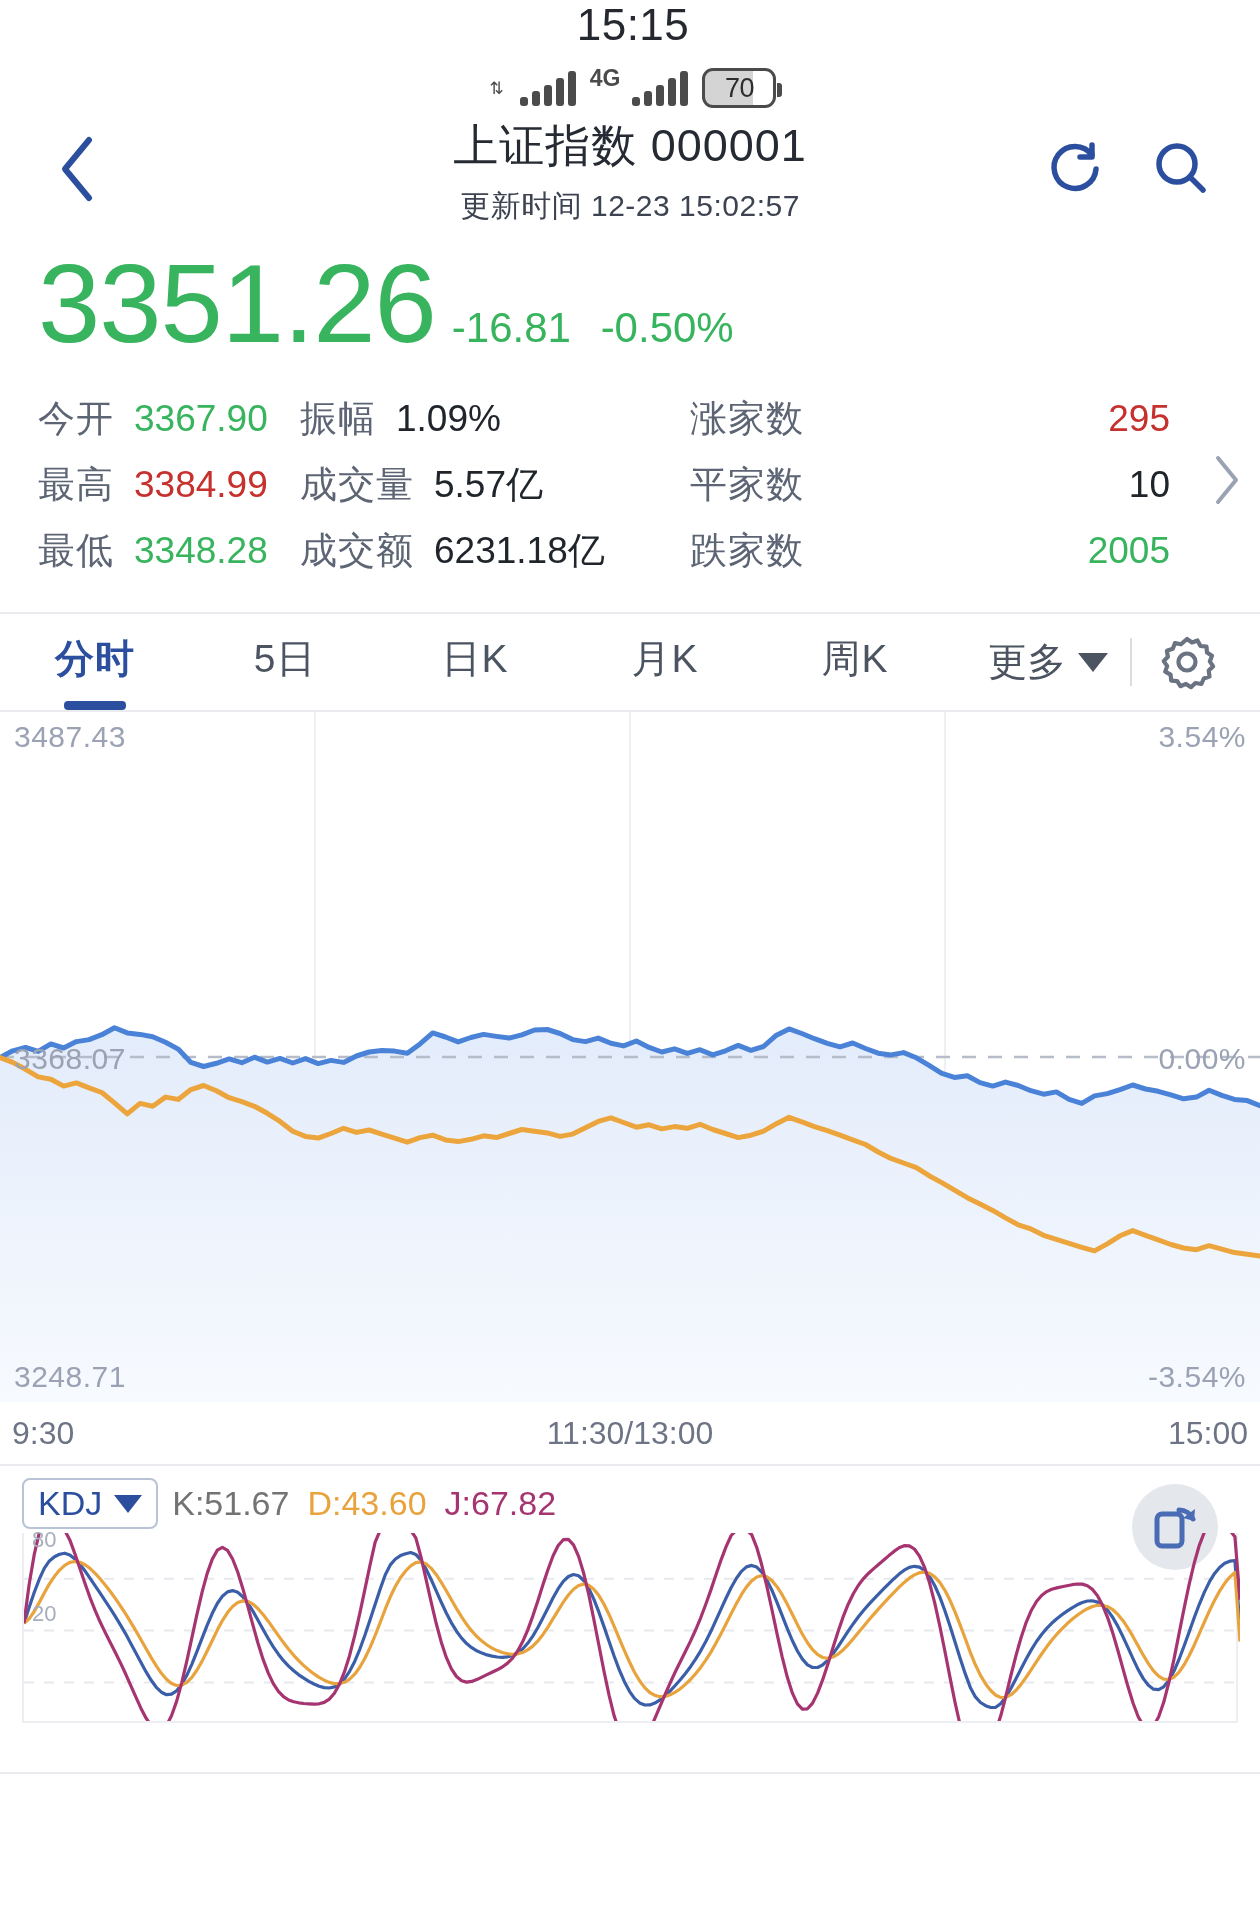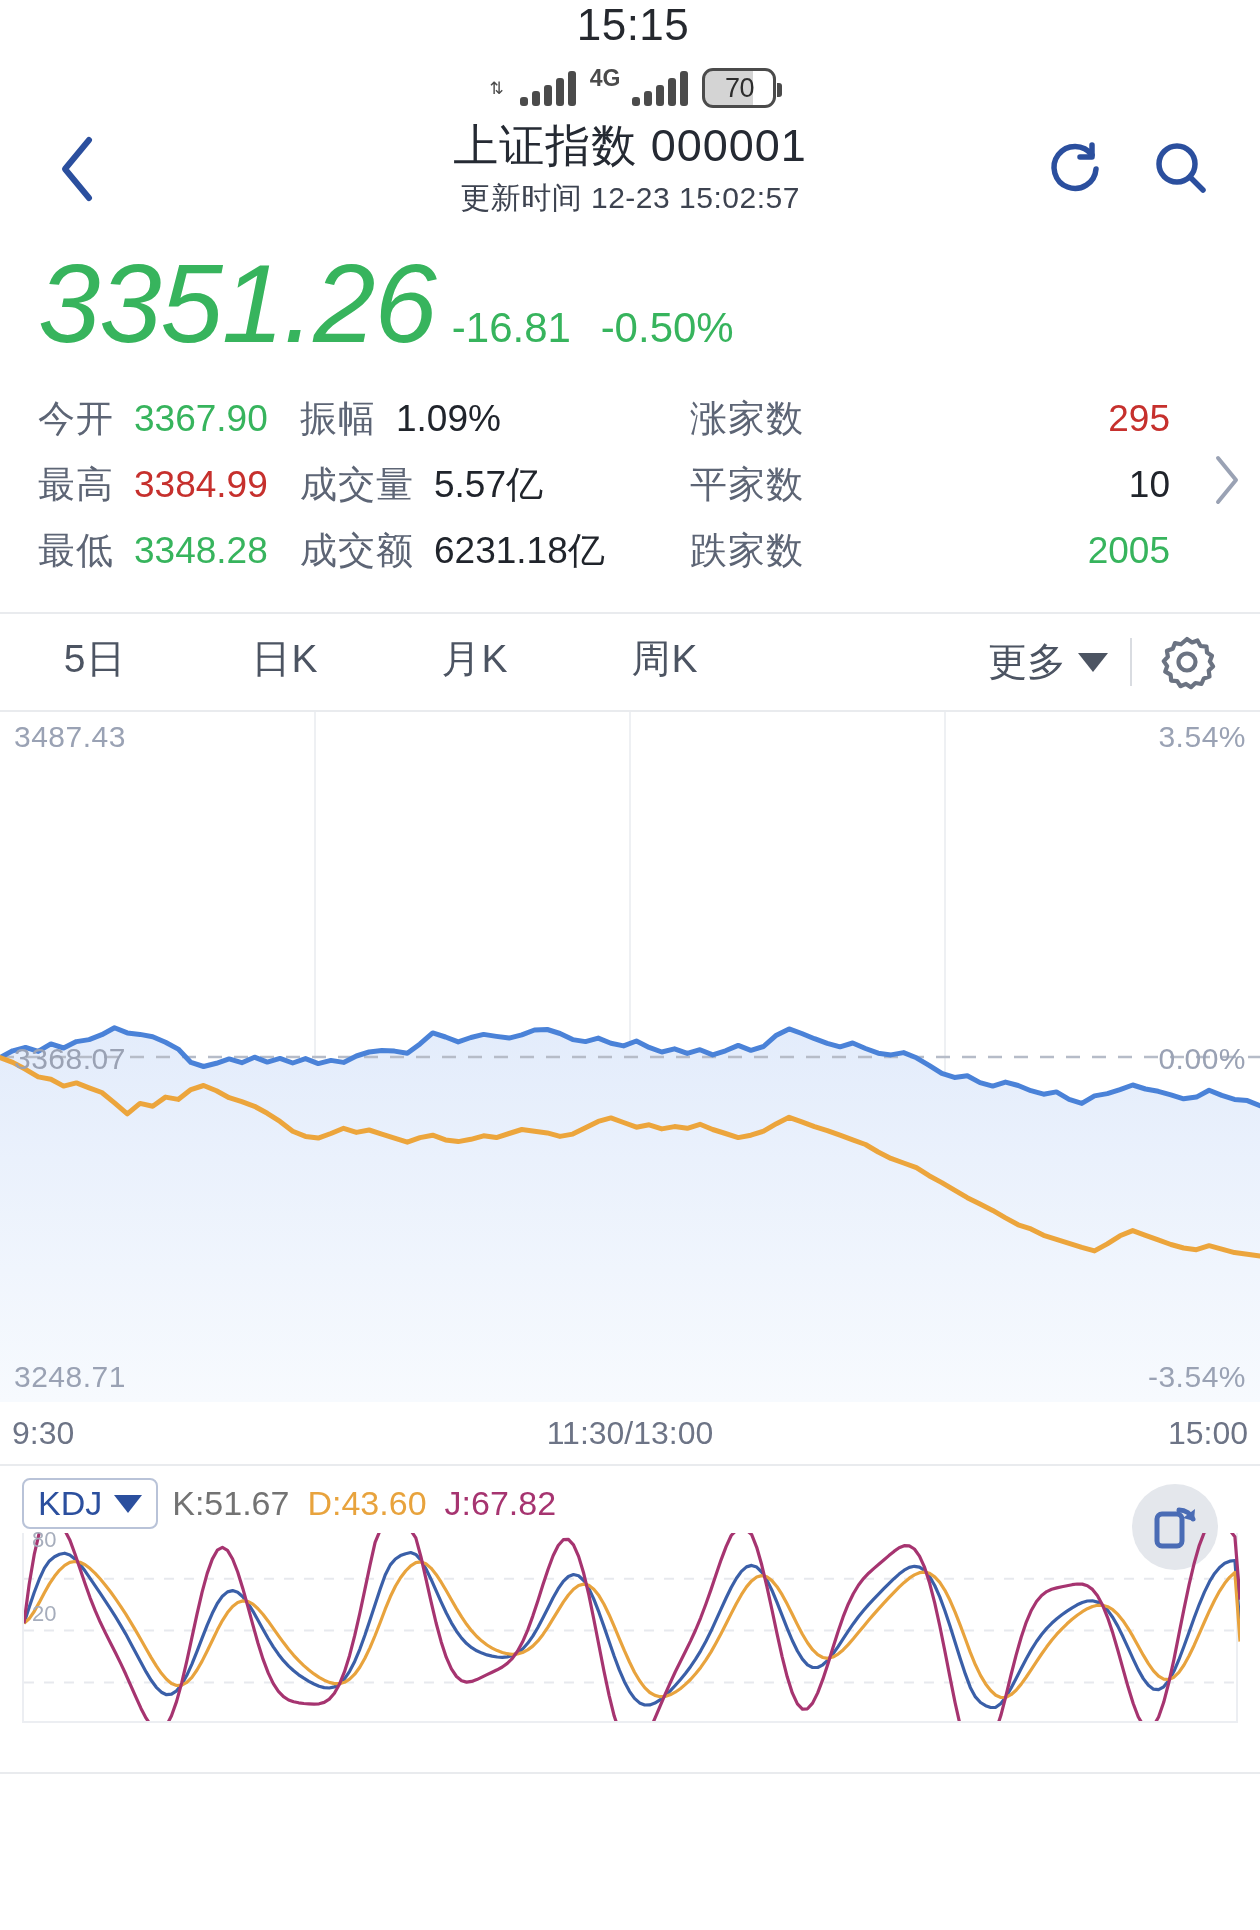--- a/index.html
+++ b/index.html
@@ -41,27 +41,27 @@
 
   
   .header { position: relative; height: 122px; }
   .back-btn {
     position: absolute; left: 42px; top: 26px; width: 70px; height: 70px;
     display: flex; align-items: center; justify-content: center;
   }
   .back-btn svg { display: block; }
   .title-wrap { text-align: center; padding-top: 8px; }
   .title { font-size: 45px; color: #252a33; letter-spacing: 1px; font-weight: 400; }
-  .subtitle { font-size: 30px; color: #3d4350; margin-top: 2px; letter-spacing: 0.5px; }
+  .subtitle { font-size: 30px; color: #3d4350; margin-top: 10px; letter-spacing: 0.5px; }
   .head-actions { position: absolute; right: 40px; top: 22px; display: flex; gap: 28px; }
   .icon-btn { width: 78px; height: 78px; display: flex; align-items: center; justify-content: center; }
 
   
   .price-row { display: flex; align-items: baseline; padding: 18px 0 0 38px; }
-  .price-main { font-size: 112px; line-height: 1; letter-spacing: -1px; font-weight: 400; font-style: italic; }
+  .price-main { font-size: 112px; line-height: 1; letter-spacing: -1px; font-weight: 400; }
   .price-delta { font-size: 42px; margin-left: 16px; letter-spacing: 0px; }
   .price-delta span { margin-right: 18px; }
 
   
   .stats { position: relative; padding: 26px 0 20px 0; }
   .stat-row { display: flex; height: 66px; align-items: center; justify-content: space-between; }
   .cell { display: flex; align-items: baseline; }
   .cell.c1 { width: 300px; padding-left: 38px; }
   .cell.c2 { width: 390px; }
   .cell.c3 { width: 570px; padding-right: 52px; justify-content: flex-start; }
@@ -249,20 +249,21 @@
     </div>
     <div class="chev-more">
       <svg width="34" height="54" viewBox="0 0 34 54">
         <path d="M8 5 L26 27 L8 49" fill="none" stroke="#9aa2b4" stroke-width="4" stroke-linecap="round" stroke-linejoin="round"></path>
       </svg>
     </div>
   </div>
   <div class="sep"></div>
 
   <div class="tabs">
+    <div class="tab t0 active">分时</div>
     <div class="tab t1">5日</div>
     <div class="tab t2">日K</div>
     <div class="tab t4">月K</div>
     <div class="tab t3">周K</div>
     <div class="more-tab">
       <span>更多</span>
       <span class="caret"></span>
     </div>
     <div class="vdiv"></div>
     <div class="gear">

